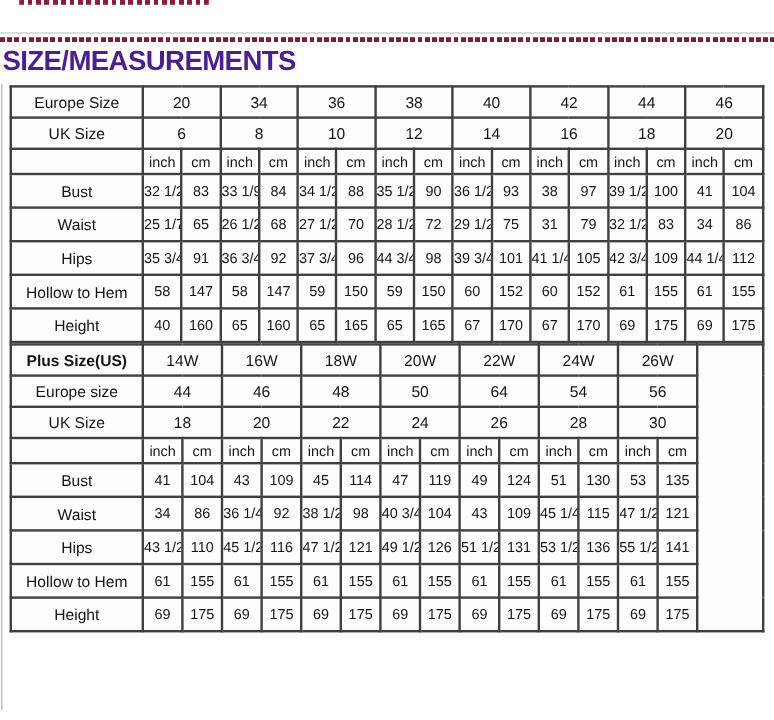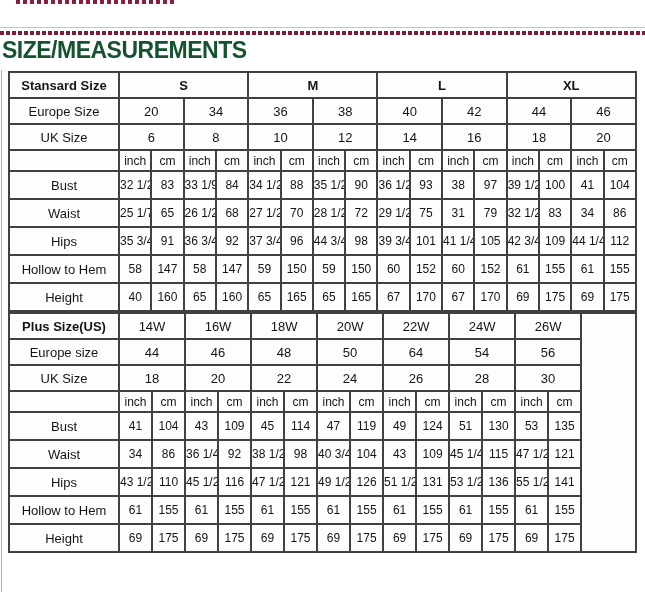--- a/index.html
+++ b/index.html
@@ -18,21 +18,21 @@
   .sep-gray {
     position:absolute; top:27px; left:0; width:645px; height:1px;
     background:#c4c4c4;
   }
   .dashes {
     position:absolute; top:31px; left:0; width:645px; height:4px;
     background:repeating-linear-gradient(90deg,#7d1b3b 0 4px,transparent 4px 6px);
   }
   .page-title {
     position:absolute; top:37px; left:2px; margin:0;
-    font-size:23px; font-weight:bold; color:#14532d;
+    font-size:23px; font-weight:bold; color:#4c1d95;
     letter-spacing:-0.5px;
   }
   .left-edge {
     position:absolute; left:1px; top:70px; width:1px; height:522px;
     background:#b2b2b2;
   }
   .tables { position:absolute; top:71px; left:8px; }
   table {
     border-collapse:collapse; table-layout:fixed;
     width:627px; background:#fdfdfd;
@@ -61,27 +61,20 @@
 <div class="left-edge"></div>
 
 <div class="tables">
   <table id="standard-table">
     <colgroup>
       <col style="width:110px">
       <col span="16" style="width:32.3px">
     </colgroup>
     <tbody>
         <tr class="hdr-row">
-          <td class="lbl bold">Stansard Size</td>
-          <td colspan="4" class="bold grp">S</td>
-          <td colspan="4" class="bold grp">M</td>
-          <td colspan="4" class="bold grp">L</td>
-          <td colspan="4" class="bold grp">XL</td>
-        </tr>
-        <tr class="hdr-row">
           <td class="lbl">Europe Size</td>
           <td colspan="2">20</td>
           <td colspan="2">34</td>
           <td colspan="2">36</td>
           <td colspan="2">38</td>
           <td colspan="2">40</td>
           <td colspan="2">42</td>
           <td colspan="2">44</td>
           <td colspan="2">46</td>
         </tr>

